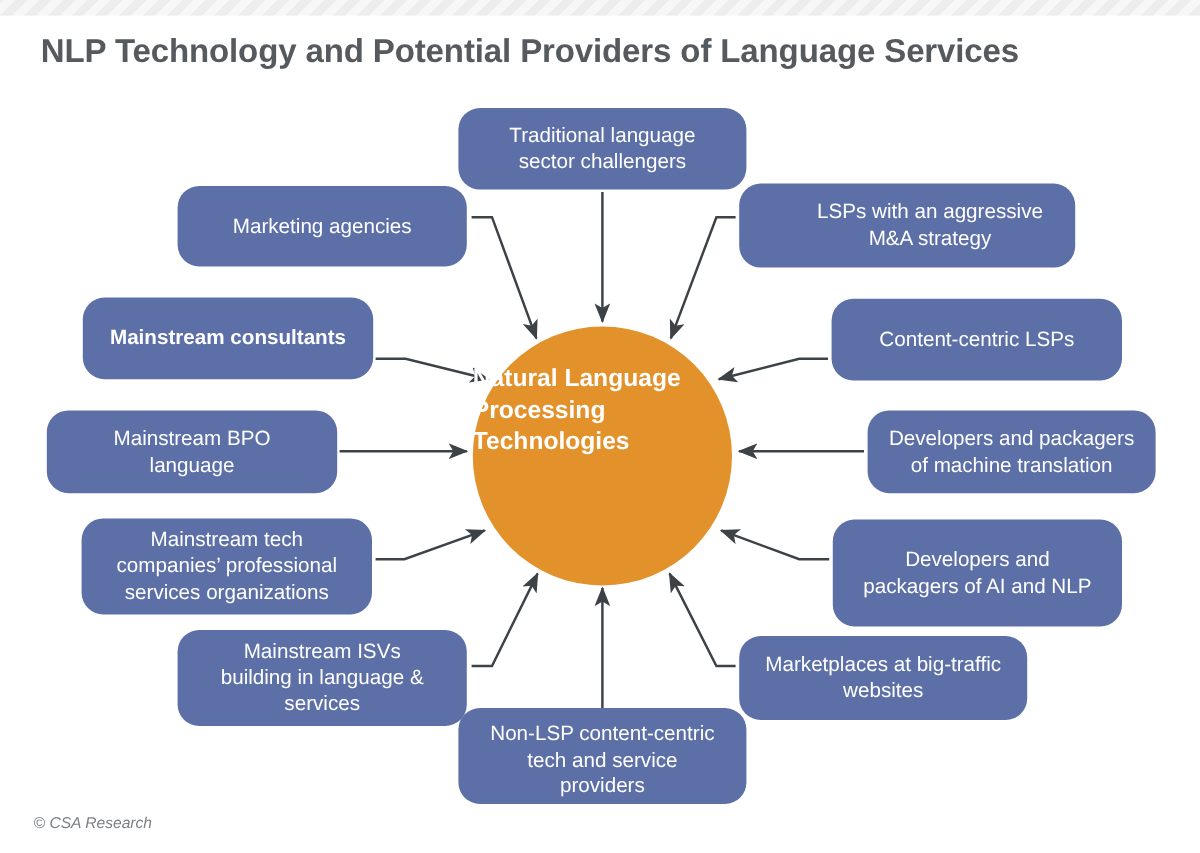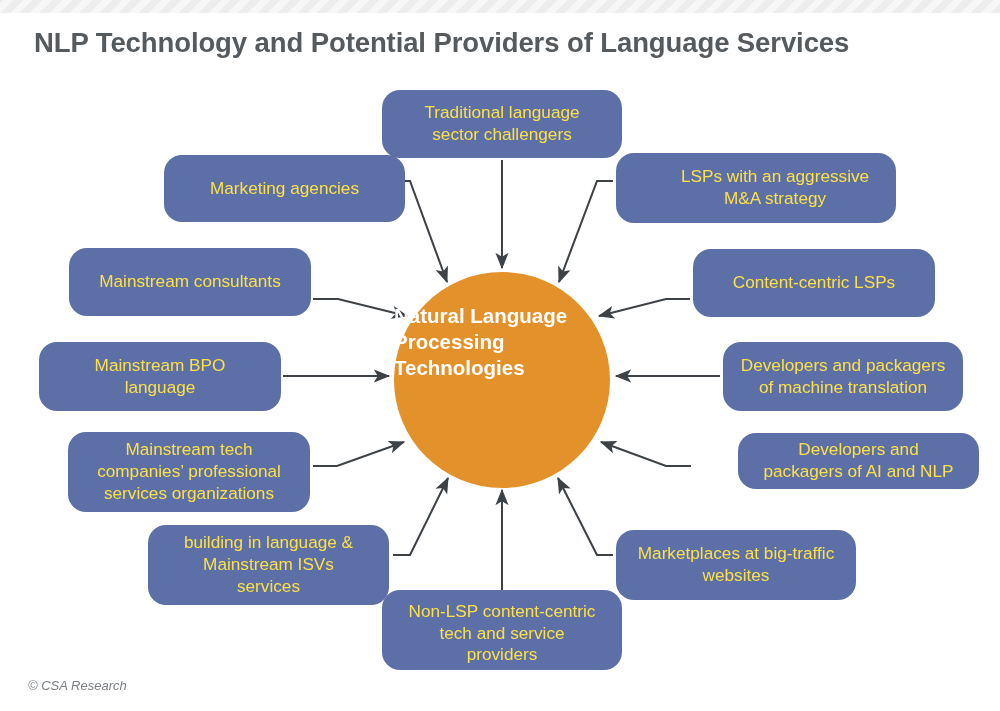--- a/index.html
+++ b/index.html
@@ -31,21 +31,21 @@
     white-space:nowrap;
   }
 
   
   svg.wires{position:absolute;left:0;top:0;width:1000px;height:711px;}
 
   .node{
     position:absolute;
     background:#5c6fa6;
     border-radius:18px;
-    color:#fde047;
+    color:#ffffff;
     display:flex;
     align-items:center;
     justify-content:center;
     text-align:center;
     font-size:17.2px;
     line-height:1.26;
     padding:4px 10px;
     box-sizing:border-box;
   }
   .node span{display:block;}
@@ -151,21 +151,21 @@
     </div>
   </div>
 
   <div class="node" style="left:723px;top:342px;width:240px;height:69px;">
     <div>
       <span>Developers and packagers</span>
       <span>of machine translation</span>
     </div>
   </div>
 
-  <div class="node" style="left:694px;top:433px;width:241px;height:56px;margin-left:44px;">
+  <div class="node" style="left:694px;top:433px;width:241px;height:89px;">
     <div>
       <span>Developers and</span>
       <span>packagers of AI and NLP</span>
     </div>
   </div>
 
   <div class="node" style="left:616px;top:530px;width:240px;height:70px;">
     <div>
       <span>Marketplaces at big-traffic</span>
       <span>websites</span>
@@ -175,48 +175,48 @@
   <div class="node" style="left:382px;top:590px;width:240px;height:80px;align-items:flex-end;">
     <div>
       <span>Non-LSP content-centric</span>
       <span>tech and service</span>
       <span>providers</span>
     </div>
   </div>
 
   <div class="node" style="left:148px;top:525px;width:241px;height:80px;">
     <div>
+      <span>Mainstream ISVs</span>
       <span>building in language &amp;</span>
-      <span>Mainstream ISVs</span>
       <span>services</span>
     </div>
   </div>
 
   <div class="node" style="left:68px;top:432px;width:242px;height:80px;">
     <div>
       <span>Mainstream tech</span>
       <span>companies’ professional</span>
       <span>services organizations</span>
     </div>
   </div>
 
   <div class="node" style="left:39px;top:342px;width:242px;height:69px;align-items:center;">
     <div>
       <span>Mainstream BPO</span>
       <span>language</span>
     </div>
   </div>
 
-  <div class="node" style="left:69px;top:248px;width:242px;height:68px;">
+  <div class="node" style="left:69px;top:248px;width:242px;height:68px;font-weight:bold;">
     <div>
       <span>Mainstream consultants</span>
     </div>
   </div>
 
-  <div class="node" style="left:164px;top:155px;width:241px;height:67px;">
+  <div class="node" style="left:148px;top:155px;width:241px;height:67px;">
     <div>
       <span>Marketing agencies</span>
     </div>
   </div>
 
   <div class="credit">© CSA Research</div>
 
 
 </div>
 

